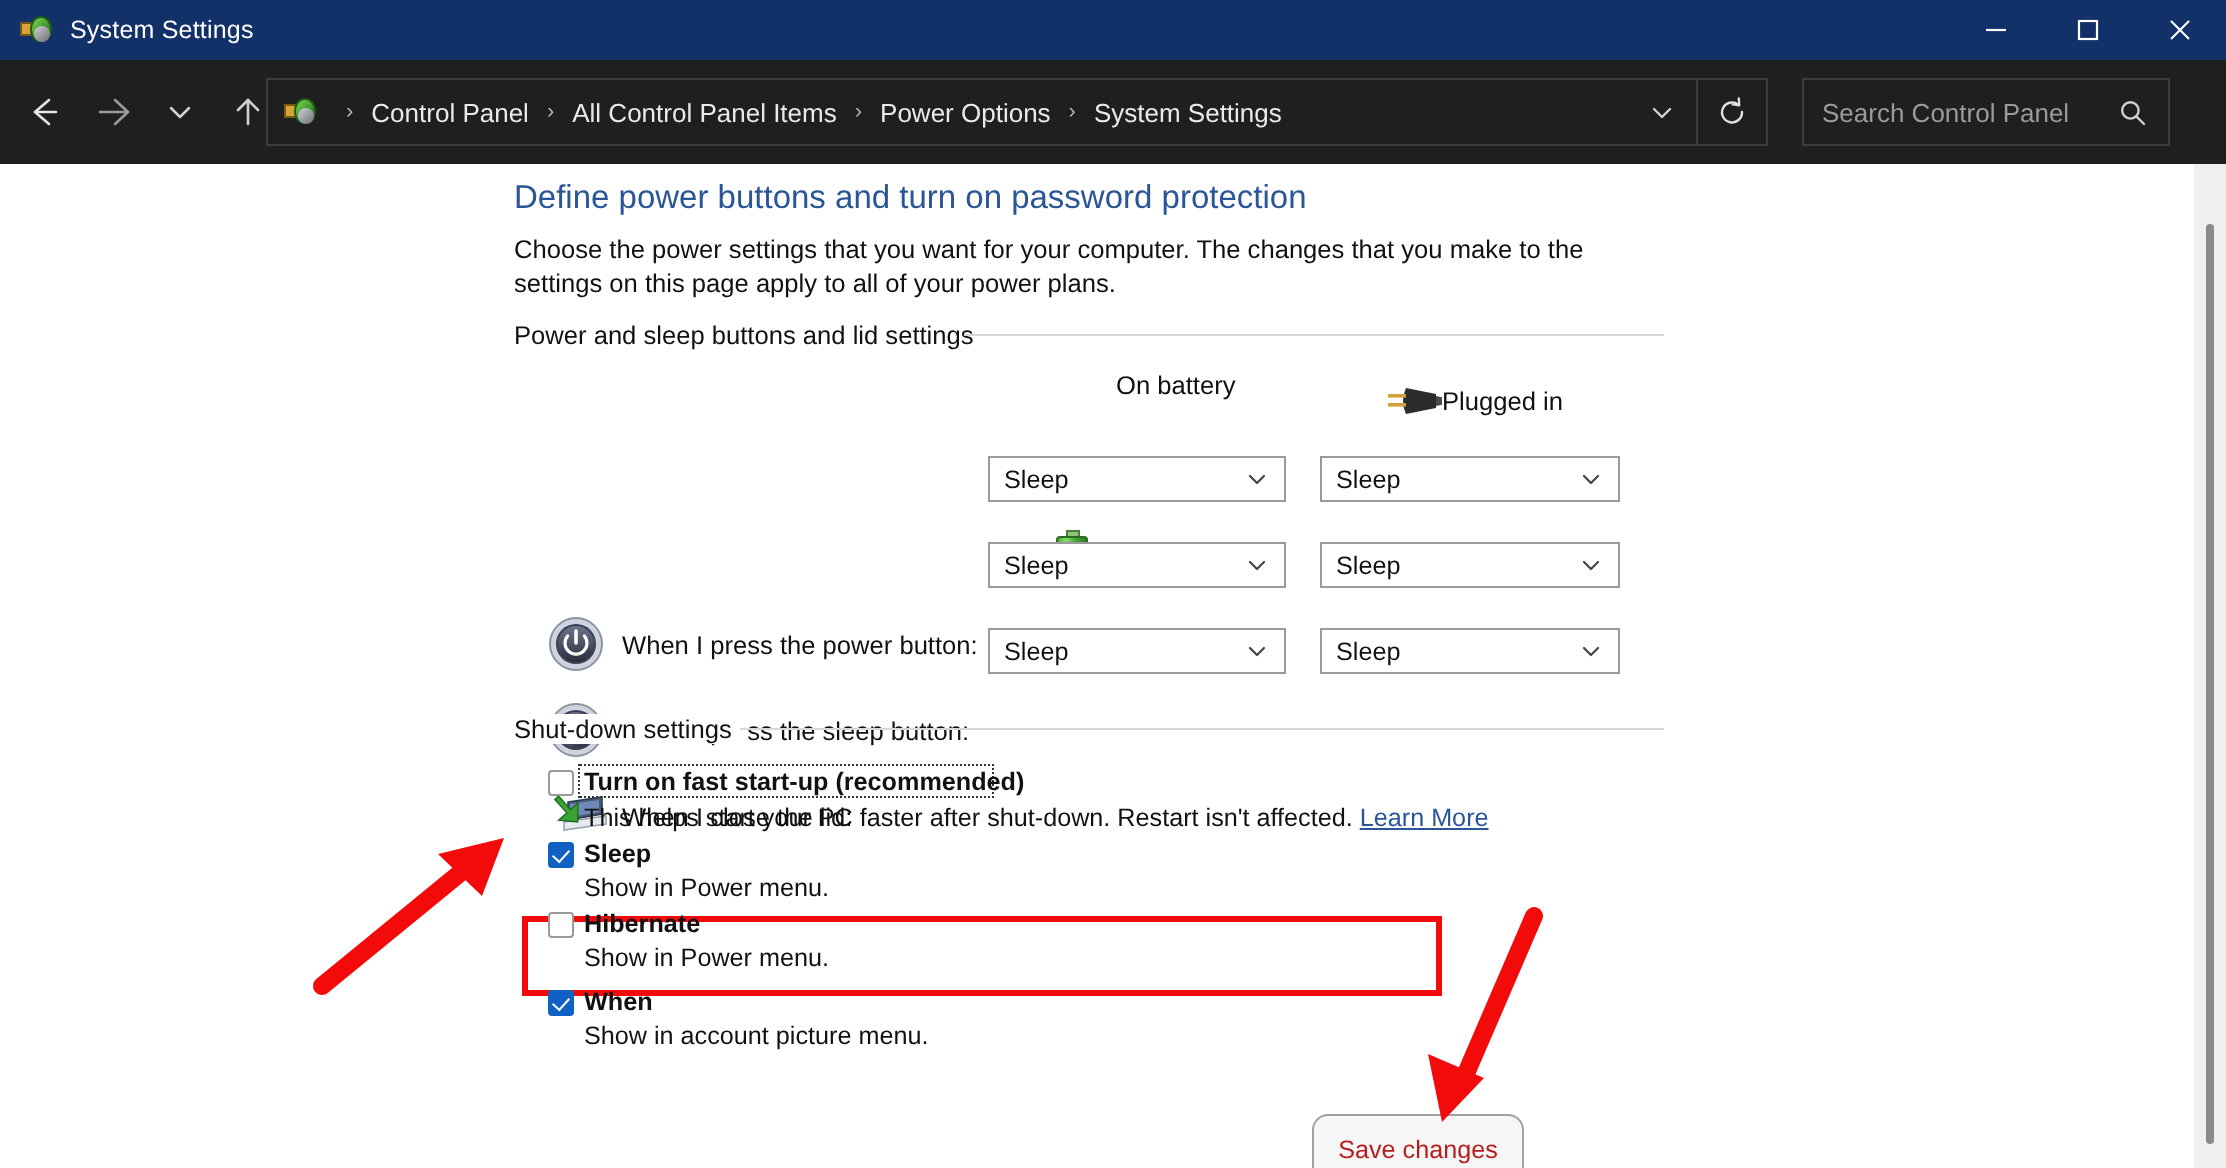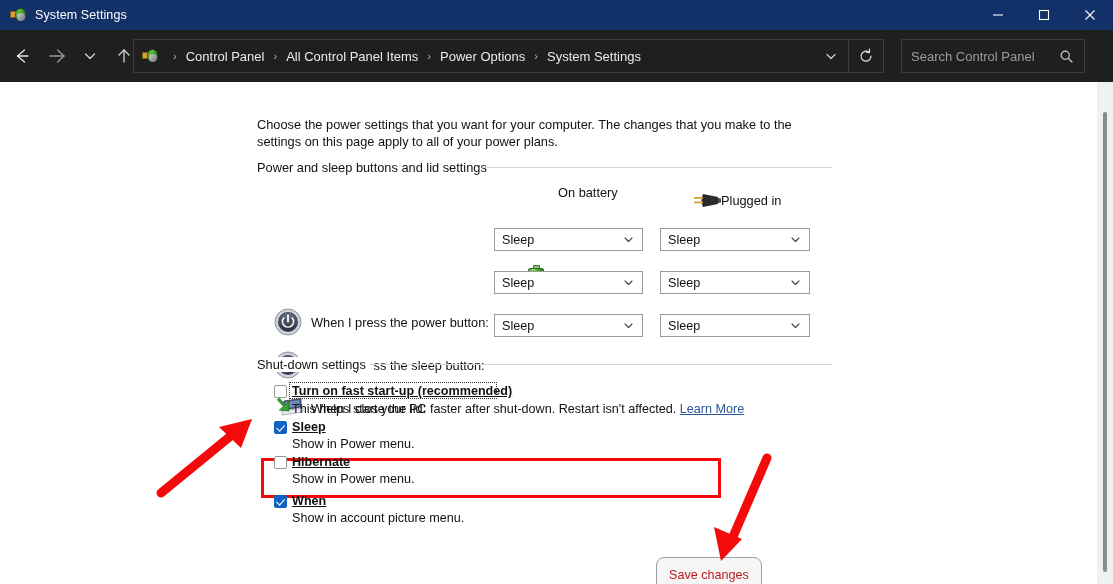--- a/index.html
+++ b/index.html
@@ -185,21 +185,20 @@
   }
   .cb.checked::after {
     content: ""; position: absolute;
     left: 3px; top: 1px; width: 4px; height: 7px;
     border: solid #ffffff; border-width: 0 1.6px 1.6px 0;
     transform: rotate(42deg);
   }
   .cb-label {
     position: absolute; font-size: 12.6px; font-weight: bold; color: #111;
     white-space: nowrap;
-    text-decoration: underline;
   }
   .cb-sub {
     position: absolute; font-size: 12.6px; color: #111; white-space: nowrap;
   }
   .focus-outline {
     position: absolute;
     border: 1px dotted #333;
   }
   .link {
     color: #2a5699; text-decoration: underline; cursor: pointer;
@@ -319,20 +318,21 @@
     <span class="search-ico">
       <svg width="15" height="15" viewBox="0 0 15 15">
         <circle cx="6.2" cy="6.2" r="4.1" fill="none" stroke="#cfcfcf" stroke-width="1.2"></circle>
         <line x1="9.3" y1="9.3" x2="13" y2="13" stroke="#cfcfcf" stroke-width="1.2" stroke-linecap="round"></line>
       </svg>
     </span>
   </div>
 
   <div class="content">
 
+    <div class="page-title">Define power buttons and turn on password protection</div>
     <div class="page-desc">Choose the power settings that you want for your computer. The changes that you make to the settings on this page apply to all of your power plans.</div>
 
     <div class="section-head" style="left:257px; top:78px;">Power and sleep buttons and lid settings</div>
     <div class="section-rule" style="left:482px; top:85px; width:350px;"></div>
 
     <div class="batt" style="left:527px; top:183px;">
       <div class="batt-cap"></div>
       <div class="batt-body"></div>
     </div>
     <div class="col-head" style="left:558px; top:103px;">On battery</div>

